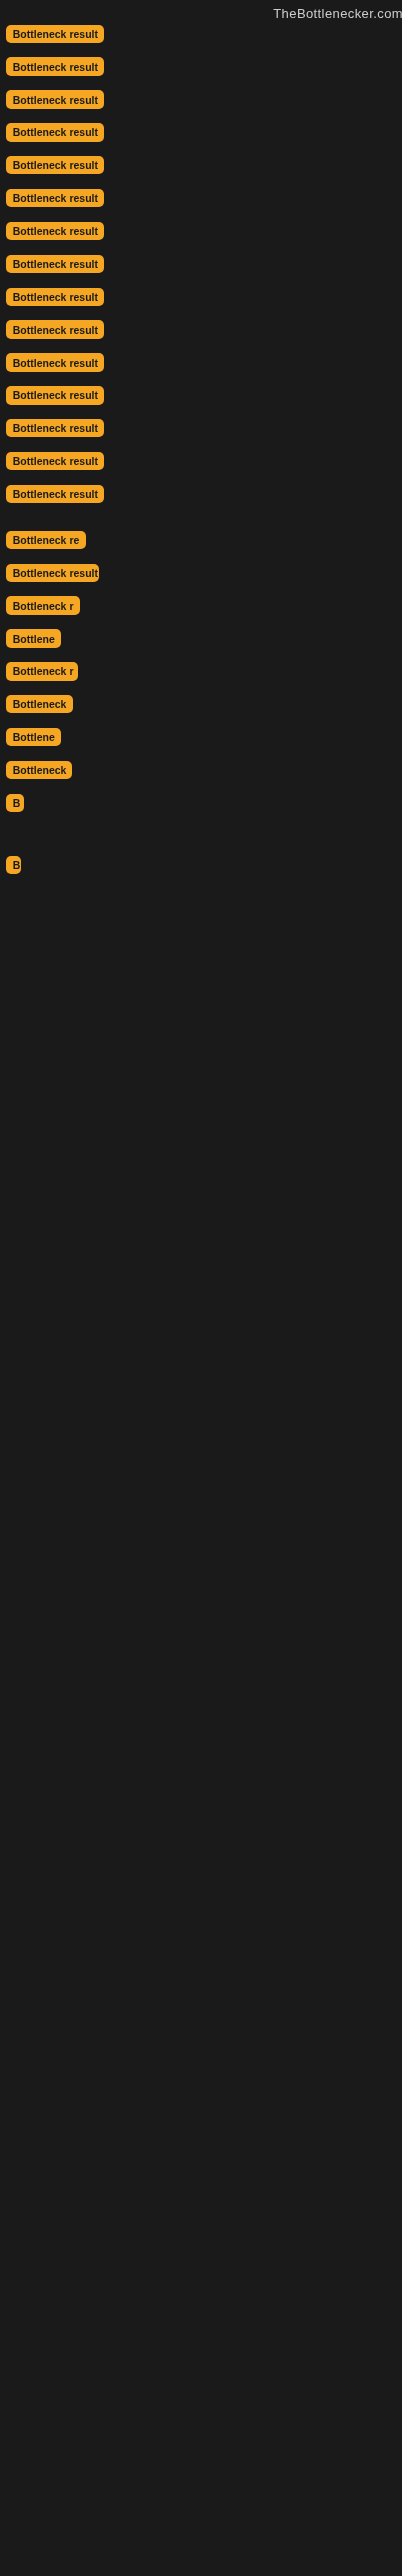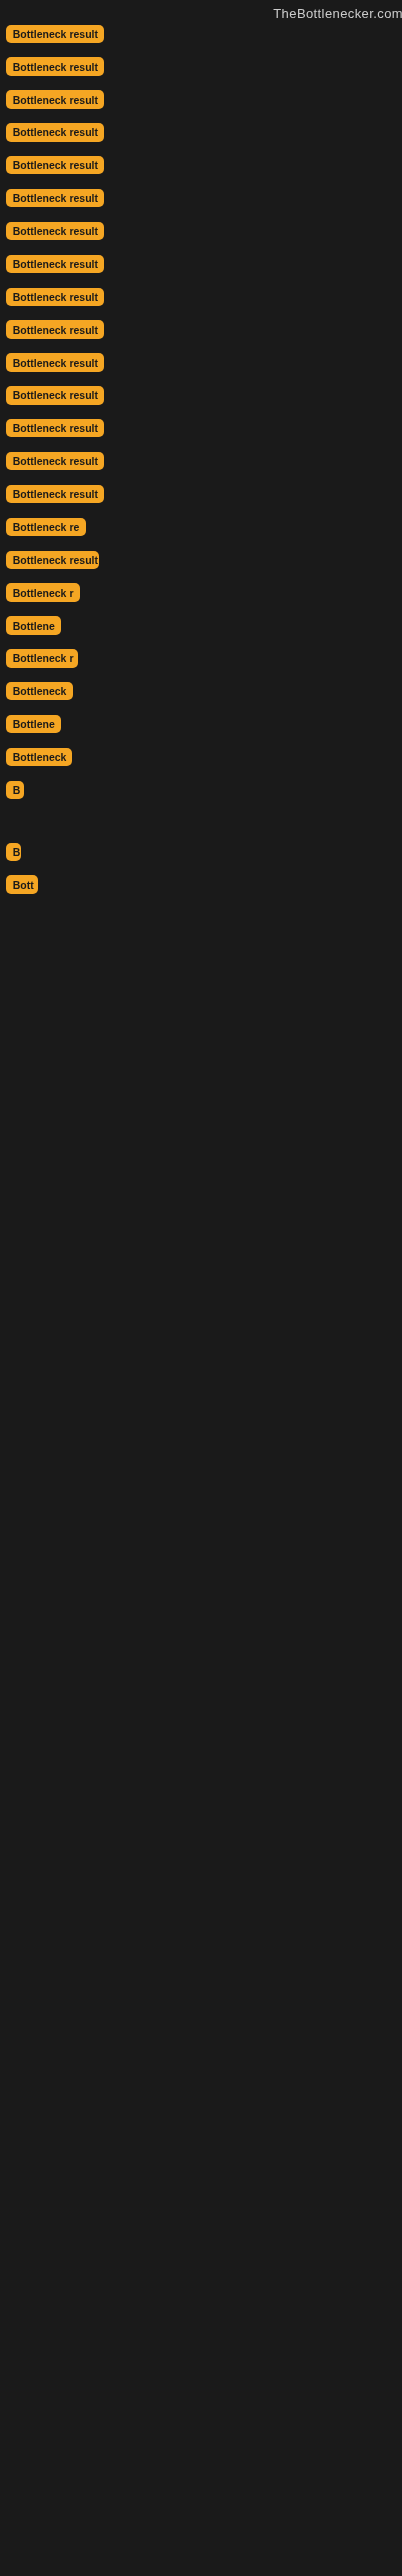--- a/index.html
+++ b/index.html
@@ -83,21 +83,21 @@
     <div class="bottleneck-item">
       <span class="bottleneck-badge" style="max-width: 105px;">Bottleneck result</span>
     </div>
     <div class="bottleneck-item">
       <span class="bottleneck-badge" style="max-width: 105px;">Bottleneck result</span>
     </div>
     <div class="bottleneck-item">
       <span class="bottleneck-badge" style="max-width: 101px;">Bottleneck result</span>
     </div>
     <div class="bottleneck-item">
-      <span class="bottleneck-badge" style="max-width: 85px;">Bottleneck re</span>
+      <span class="bottleneck-badge" style="max-width: 85px; margin-top: 13px;">Bottleneck re</span>
     </div>
     <div class="bottleneck-item">
       <span class="bottleneck-badge" style="max-width: 93px;">Bottleneck result</span>
     </div>
     <div class="bottleneck-item">
       <span class="bottleneck-badge" style="max-width: 76px;">Bottleneck r</span>
     </div>
     <div class="bottleneck-item">
       <span class="bottleneck-badge" style="max-width: 63px;">Bottlene</span>
     </div>
@@ -114,22 +114,19 @@
       <span class="bottleneck-badge" style="max-width: 66px;">Bottleneck</span>
     </div>
     <div class="bottleneck-item">
       <span class="bottleneck-badge" style="max-width: 17.7px;">B</span>
     </div>
     <div class="bottleneck-item"></div>
     <div class="bottleneck-item"></div>
     <div class="bottleneck-item">
       <span class="bottleneck-badge" style="max-width: 14.5px;">B</span>
     </div>
-    <div class="bottleneck-item">
-      <span class="bottleneck-badge" style="max-width: 32px;">Bott</span>
-    </div>
     <div class="bottleneck-item"></div>
     <div class="bottleneck-item"></div>
     <div class="bottleneck-item"></div>
     <div class="bottleneck-item"></div>
     <div class="bottleneck-item"></div>
   </div>
 
 
 </body></html>

